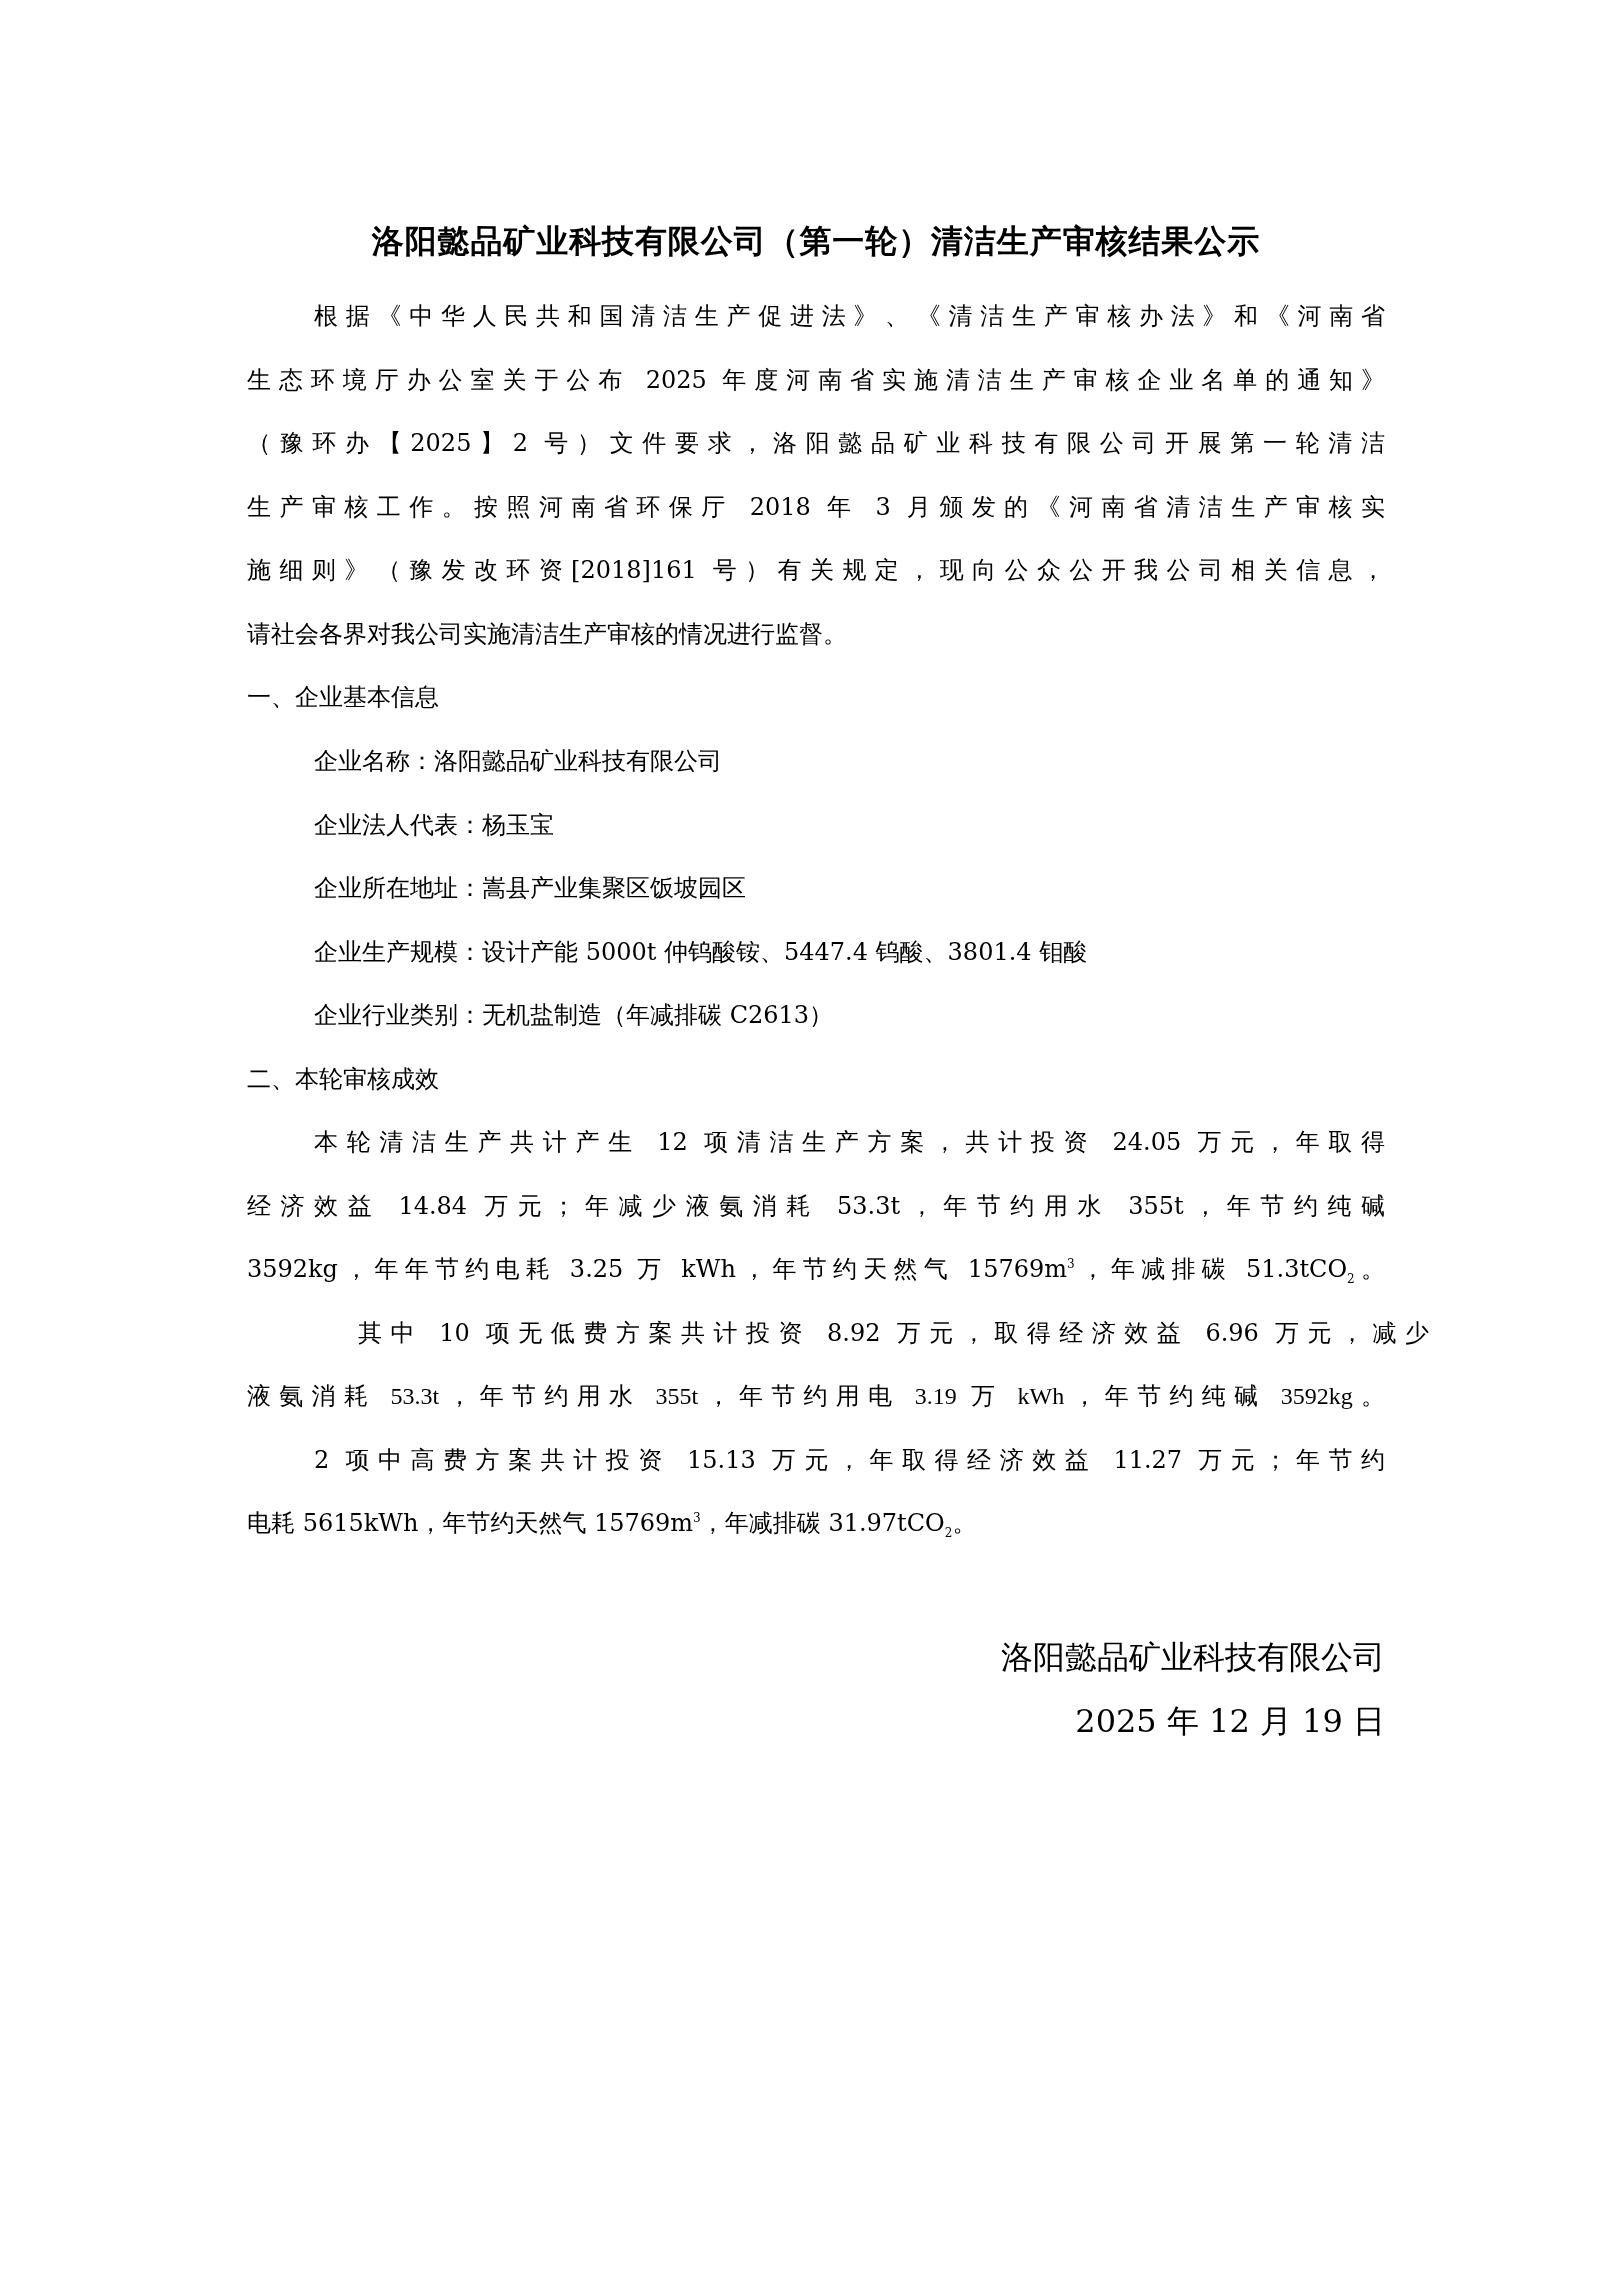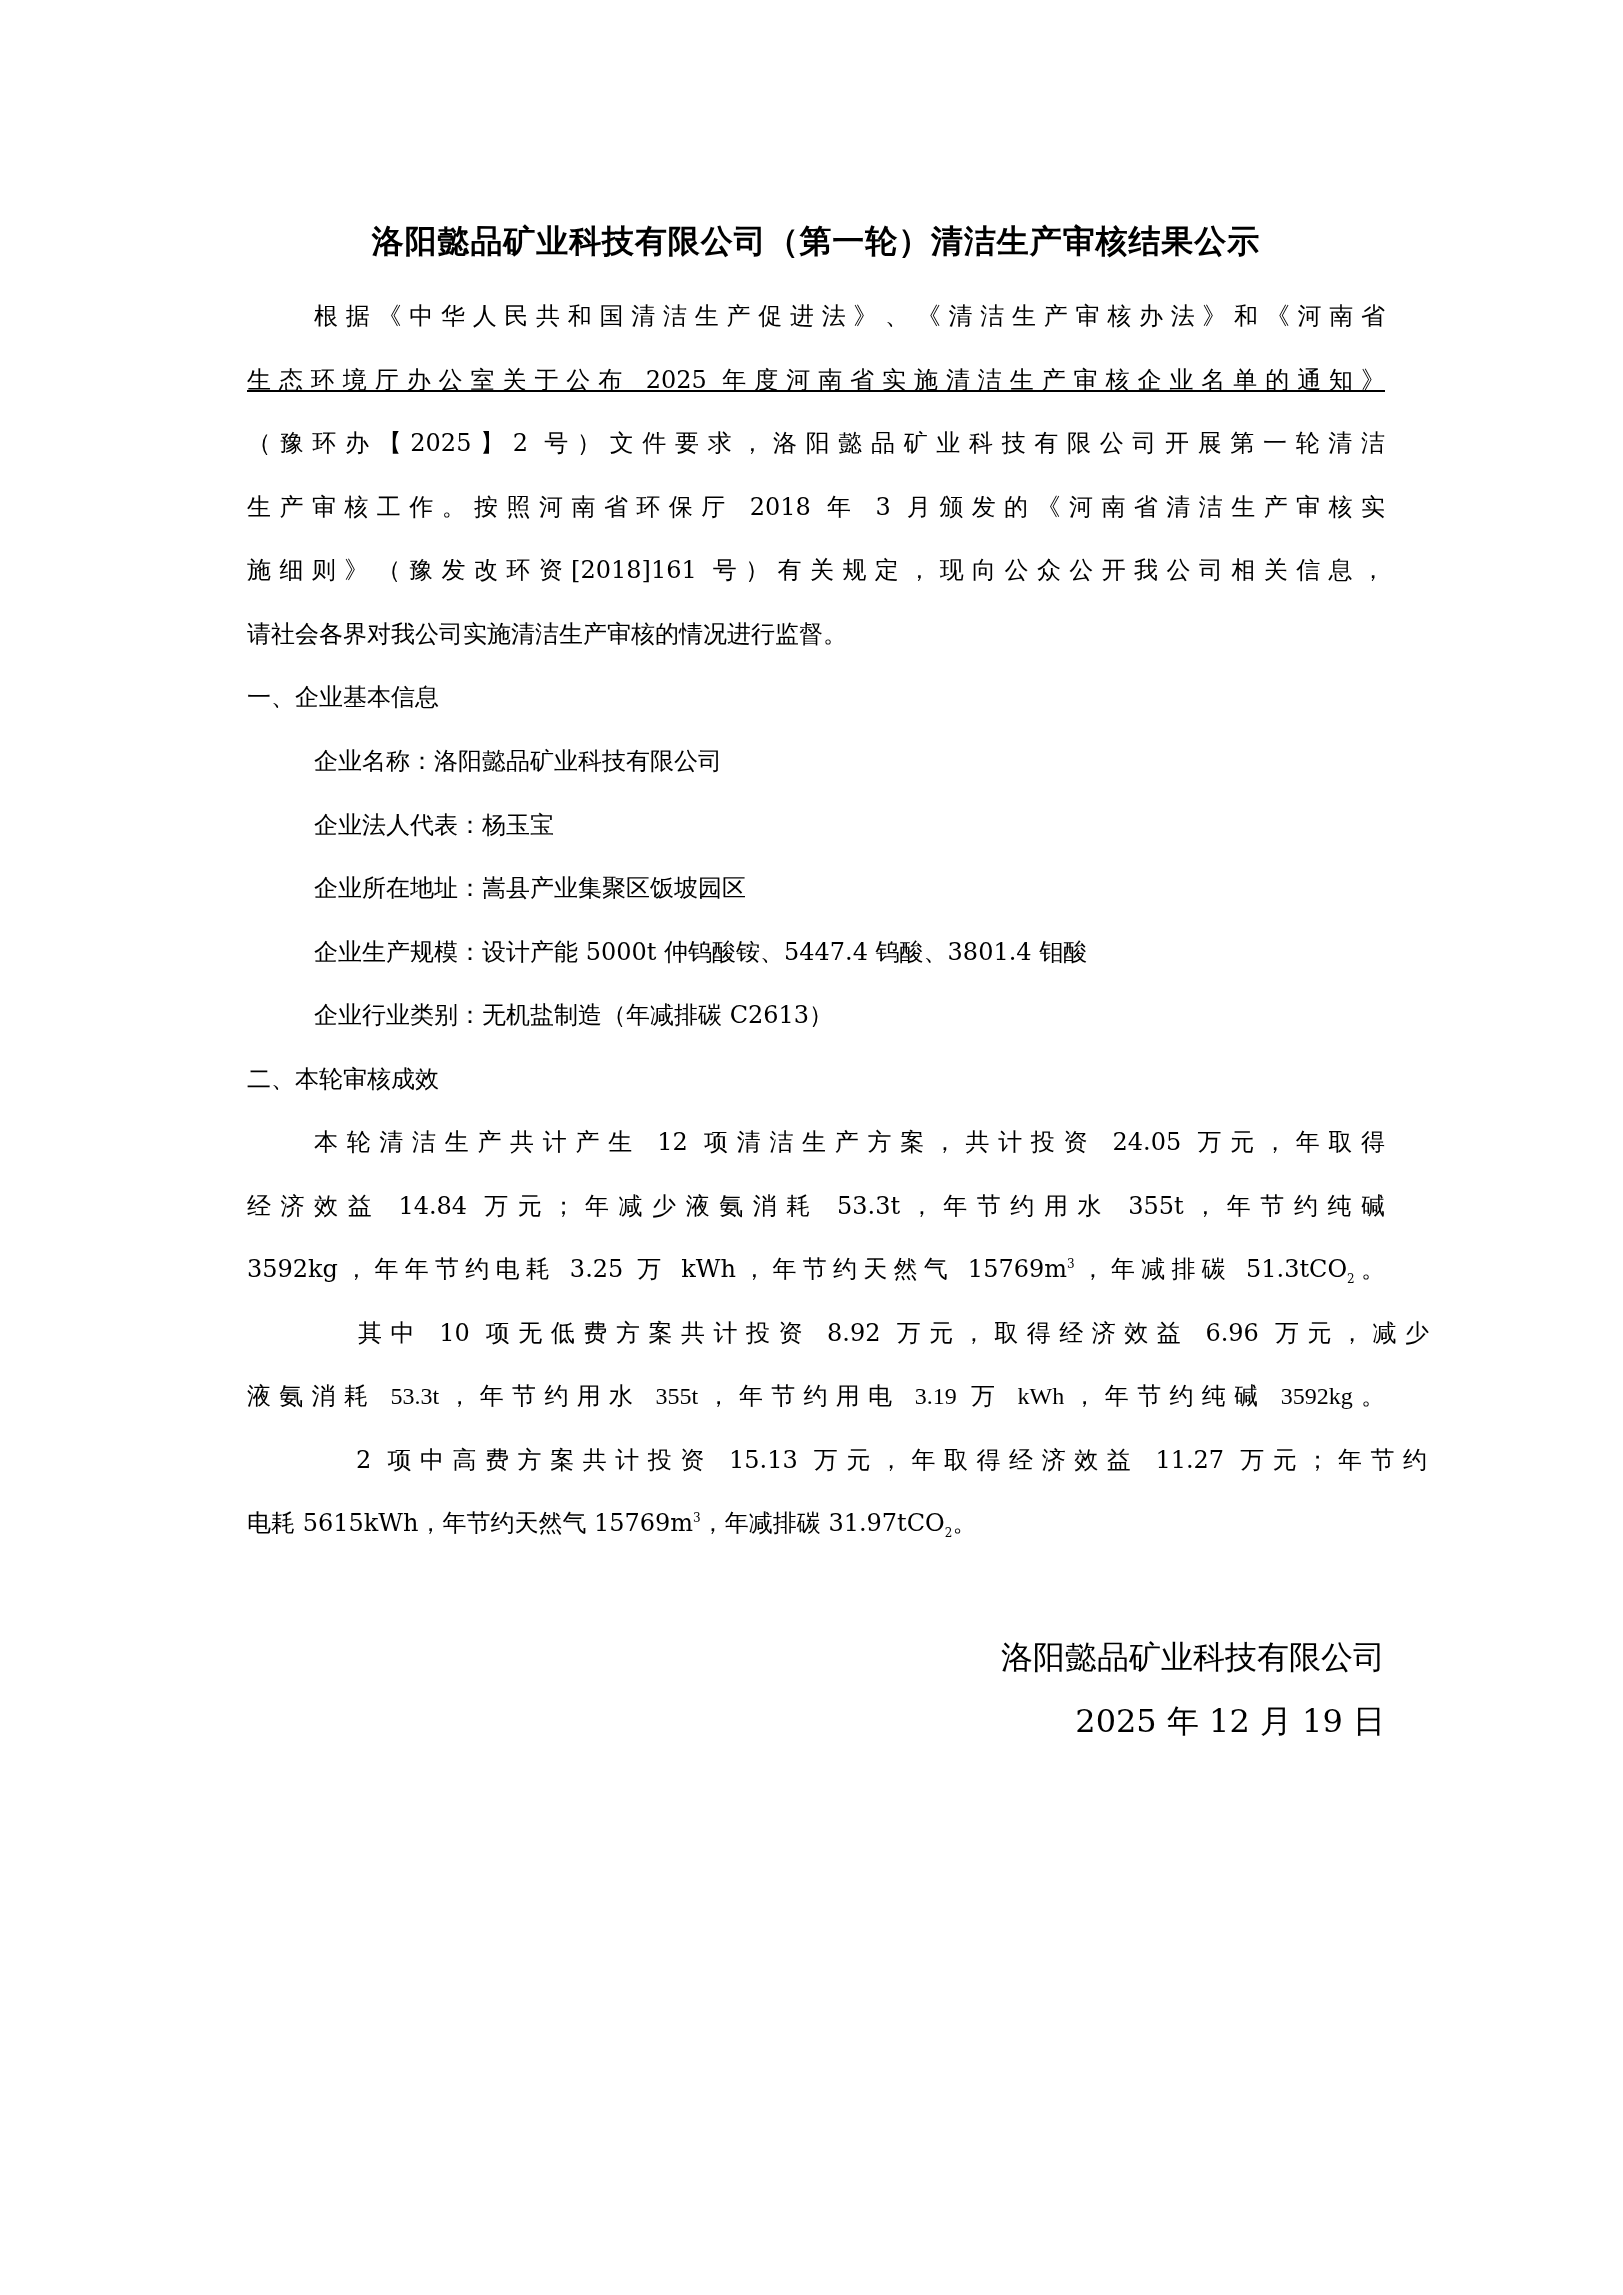--- a/index.html
+++ b/index.html
@@ -72,21 +72,21 @@
     sub { font-size: 0.5em; vertical-align: sub; line-height: 0; }
   </style>
 </head>
 <body>
 
 <div class="page">
 
   <div class="title">洛阳懿品矿业科技有限公司（第一轮）清洁生产审核结果公示</div>
 
   <div class="line indent" style="top:295px;">根据《中华人民共和国清洁生产促进法》、《清洁生产审核办法》和《河南省</div>
-  <div class="line" style="top:359px;text-decoration:underline;">生态环境厅办公室关于公布 2025 年度河南省实施清洁生产审核企业名单的通知》</div>
+  <div class="line" style="top:359px;">生态环境厅办公室关于公布 2025 年度河南省实施清洁生产审核企业名单的通知》</div>
   <div class="line" style="top:422px;">（豫环办【2025】2 号）文件要求，洛阳懿品矿业科技有限公司开展第一轮清洁</div>
   <div class="line" style="top:486px;">生产审核工作。按照河南省环保厅 2018 年 3 月颁发的《河南省清洁生产审核实</div>
   <div class="line" style="top:549px;">施细则》（豫发改环资[2018]161 号）有关规定，现向公众公开我公司相关信息，</div>
   <div class="line last" style="top:613px;">请社会各界对我公司实施清洁生产审核的情况进行监督。</div>
 
   <div class="line heading" style="top:676px;">一、企业基本信息</div>
   <div class="line sub-indent" style="top:740px;">企业名称：洛阳懿品矿业科技有限公司</div>
   <div class="line sub-indent" style="top:804px;">企业法人代表：杨玉宝</div>
   <div class="line sub-indent" style="top:867px;">企业所在地址：嵩县产业集聚区饭坡园区</div>
   <div class="line sub-indent" style="top:931px;">企业生产规模：设计产能 5000t 仲钨酸铵、5447.4 钨酸、3801.4 钼酸</div>
@@ -94,20 +94,20 @@
 
   <div class="line heading" style="top:1058px;">二、本轮审核成效</div>
 
   <div class="line indent" style="top:1121px;">本轮清洁生产共计产生 12 项清洁生产方案，共计投资 24.05 万元，年取得</div>
   <div class="line" style="top:1185px;">经济效益 14.84 万元；年减少液氨消耗 53.3t，年节约用水 355t，年节约纯碱</div>
   <div class="line" style="top:1248px;"><span>3592kg，年年节约电耗 3.25 万 kWh，年节约天然气 15769m</span><sup>3</sup><span>，年减排碳 51.3tCO</span><sub>2</sub><span>。</span></div>
 
   <div class="line indent" style="top:1312px;margin-left:44px;">其中 10 项无低费方案共计投资 8.92 万元，取得经济效益 6.96 万元，减少</div>
   <div class="line" style="top:1375px;font-family:Liberation Serif, serif;">液氨消耗 53.3t，年节约用水 355t，年节约用电 3.19 万 kWh，年节约纯碱 3592kg。</div>
 
-  <div class="line indent" style="top:1439px;margin-left:42px;">2 项中高费方案共计投资 15.13 万元，年取得经济效益 11.27 万元；年节约</div>
+  <div class="line indent" style="top:1439px;">2 项中高费方案共计投资 15.13 万元，年取得经济效益 11.27 万元；年节约</div>
   <div class="line last" style="top:1502px;"><span>电耗 5615kWh，年节约天然气 15769m</span><sup>3</sup><span>，年减排碳 31.97tCO</span><sub>2</sub><span>。</span></div>
 
   <div class="signature" style="top:1636px;">洛阳懿品矿业科技有限公司</div>
   <div class="signature" style="top:1700px;">2025 年 12 月 19 日</div>
 
 </div>
 
 
 </body></html>

